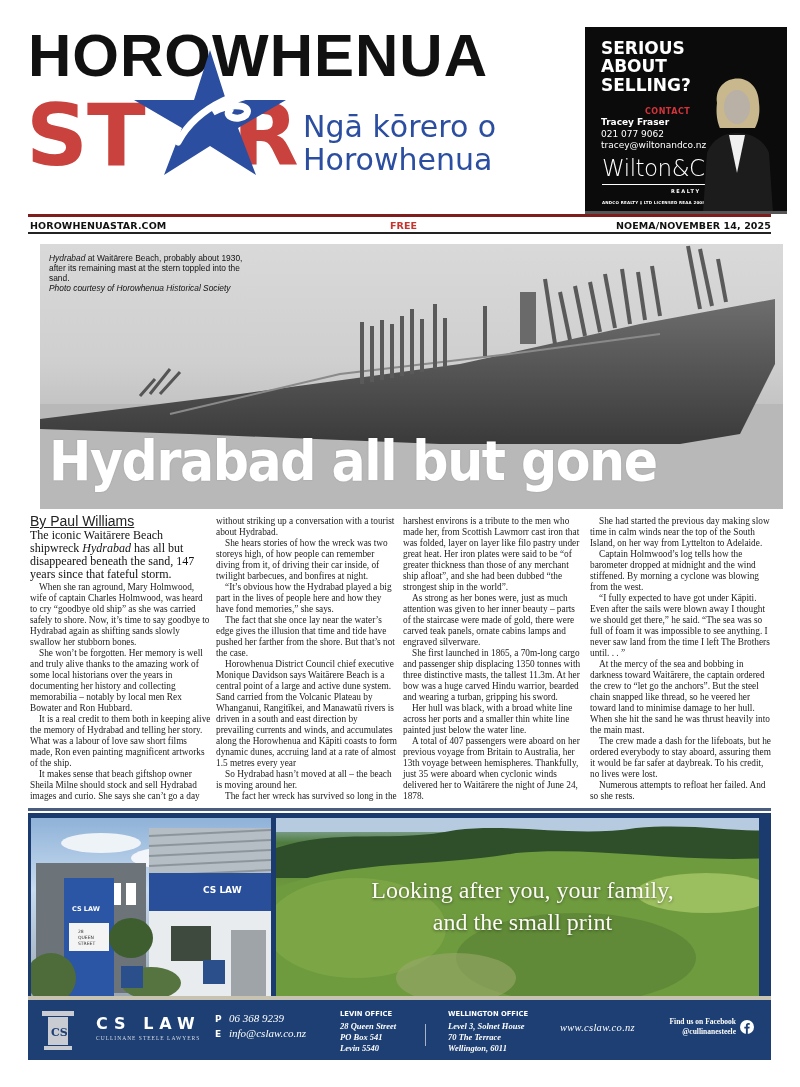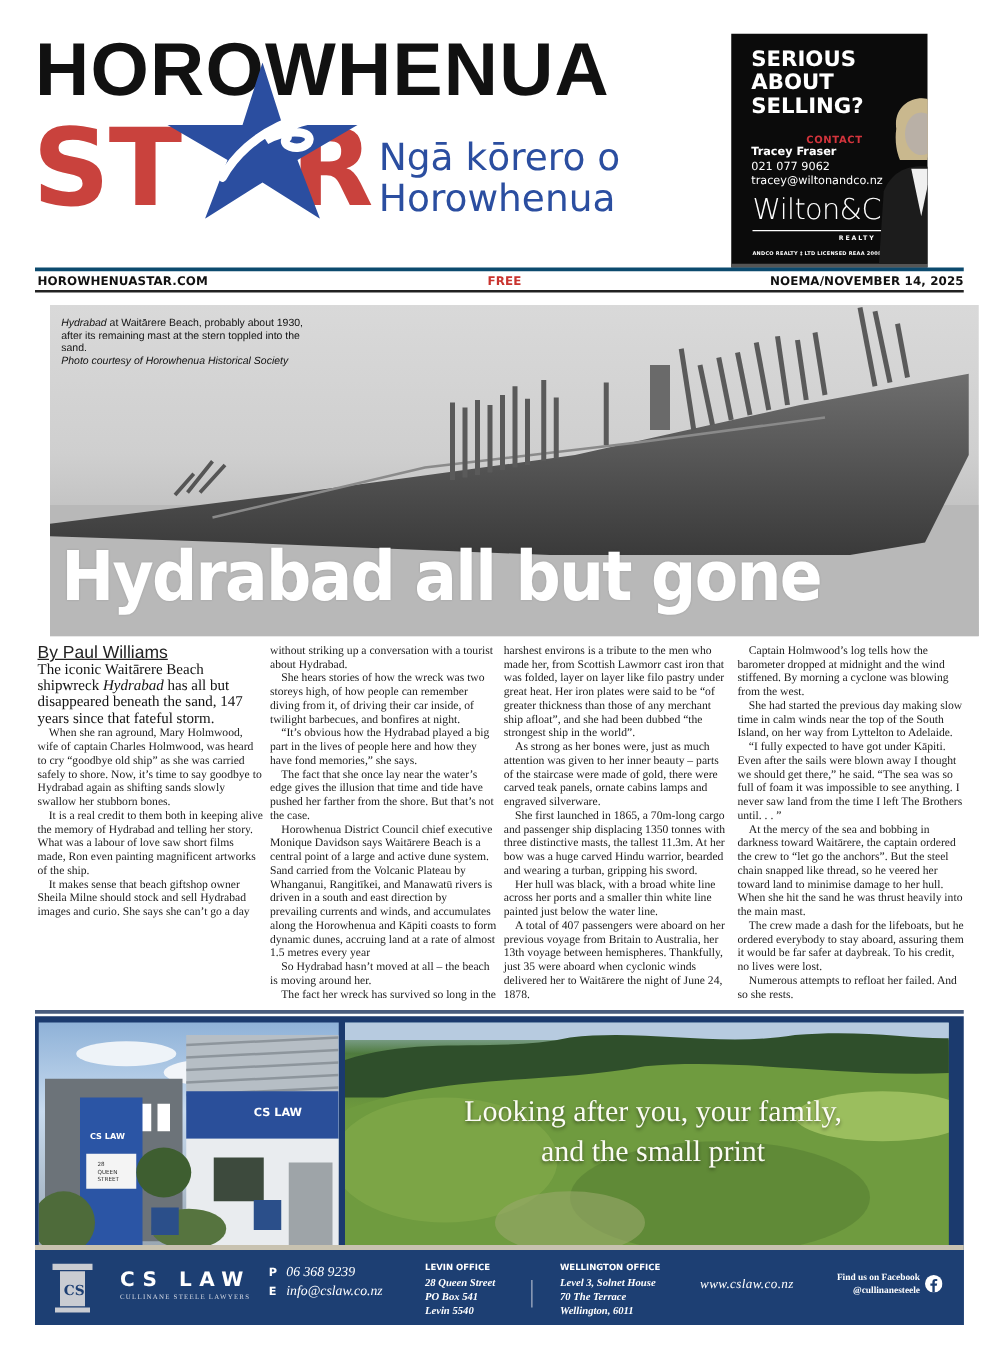--- a/index.html
+++ b/index.html
@@ -9,34 +9,34 @@
   
   .masthead { position: absolute; left: 0; top: 0; width: 800px; height: 218px; }
   .logo-top { position: absolute; left: 28px; top: 26px; font-family: "Liberation Sans", sans-serif; font-size: 60px; font-weight: 700; letter-spacing: 1px; color: #111; line-height: 1; }
   .logo-star-word { position: absolute; left: 26px; top: 92px; font-family: "DejaVu Sans", sans-serif; font-size: 86px; font-weight: 900; color: #c9423d; line-height: 1; letter-spacing: -1px; }
   .logo-star-word .s1 { display: inline-block; }
   .logo-star-word .gap { display: inline-block; width: 88px; }
   .star-icon { position: absolute; left: 118px; top: 50px; width: 170px; height: 125px; }
   .tagline { position: absolute; left: 303px; top: 110px; font-family: "DejaVu Sans", sans-serif; font-size: 30px; color: #2b4ea0; line-height: 1.1; }
 
   
-  .ad-wilton { position: absolute; left: 585px; top: 27px; width: 157px; height: 187px; background: #0b0b0b; overflow: hidden; border-bottom: 3px solid #555; }
+  .ad-wilton { position: absolute; left: 585px; top: 27px; width: 202px; height: 187px; background: #0b0b0b; overflow: hidden; border-bottom: 3px solid #555; }
   .ad-wilton .headline { position: absolute; left: 16px; top: 12px; color: #fff; font-family: "DejaVu Sans", sans-serif; font-weight: 900; font-size: 17px; line-height: 1.08; }
   .ad-wilton .contact-label { position: absolute; left: 16px; top: 80px; color: #d3343c; font-family: "DejaVu Sans", sans-serif; font-weight: 700; font-size: 8px; letter-spacing: .5px; padding-left: 44px; }
   .ad-wilton .name { position: absolute; left: 16px; top: 90px; color: #fff; font-family: "DejaVu Sans", sans-serif; font-weight: 700; font-size: 9px; }
   .ad-wilton .phone { position: absolute; left: 16px; top: 102px; color: #fff; font-family: "DejaVu Sans", sans-serif; font-size: 9px; }
   .ad-wilton .email { position: absolute; left: 16px; top: 113px; color: #fff; font-family: "DejaVu Sans", sans-serif; font-size: 9px; }
   .ad-wilton .brand { position: absolute; left: 17px; top: 128px; color: #fff; font-family: "DejaVu Sans", sans-serif; font-size: 23px; font-weight: 300; letter-spacing: -0.5px; }
   .ad-wilton .brand-line { position: absolute; left: 17px; top: 157px; width: 103px; height: 1px; background: #fff; }
   .ad-wilton .realty { position: absolute; left: 86px; top: 161px; color: #fff; font-family: "DejaVu Sans", sans-serif; font-weight: 700; font-size: 5px; letter-spacing: 1.5px; }
   .ad-wilton .licence { position: absolute; left: 17px; top: 173px; color: #fff; font-family: "DejaVu Sans", sans-serif; font-weight: 700; font-size: 4px; letter-spacing: .2px; }
   .ad-wilton .portrait { position: absolute; left: 118px; top: 36px; width: 70px; height: 150px; }
 
   
-  .dateline { position: absolute; left: 28px; top: 214px; width: 743px; height: 20px; border-top: 3px solid #0c4a6e; border-bottom: 2px solid #222; }
+  .dateline { position: absolute; left: 28px; top: 214px; width: 743px; height: 20px; border-top: 3px solid #7f1d1d; border-bottom: 2px solid #222; }
   .dateline span { position: absolute; top: 3px; font-family: "DejaVu Sans", sans-serif; font-size: 9.5px; font-weight: 700; letter-spacing: .1px; }
   .dateline .site { left: 2px; color: #111; }
   .dateline .free { left: 362px; color: #c9332e; }
   .dateline .date { right: 0; color: #111; }
 
   
   .hero { position: absolute; left: 28px; top: 244px; width: 743px; height: 265px; overflow: hidden; background: linear-gradient(180deg, #d9d9d9 0%, #cfcfcf 45%, #bdbdbd 70%, #a8a8a8 100%); margin-left: 12px; }
   .hero svg { position: absolute; left: 0; top: 0; }
   .hero .caption { position: absolute; left: 9px; top: 10px; width: 205px; font-family: "Liberation Sans", sans-serif; font-size: 8.4px; line-height: 1.18; color: #111; }
   .hero .caption i { font-style: italic; }
@@ -167,42 +167,43 @@
     <span class="credit">Photo courtesy of Horowhenua Historical Society</span>
   </div>
   <h1 class="headline">Hydrabad all but gone</h1>
 </section>
 
 <article class="article">
   <div class="col c1">
     <div class="byline">By Paul Williams</div>
     <div class="standfirst"><span>The iconic Waitārere Beach shipwreck </span><i>Hydrabad</i><span> has all but disappeared beneath the sand, 147 years since that fateful storm.</span></div>
     <p>When she ran aground, Mary Holmwood, wife of captain Charles Holmwood, was heard to cry “goodbye old ship” as she was carried safely to shore. Now, it’s time to say goodbye to Hydrabad again as shifting sands slowly swallow her stubborn bones.</p>
+    <p>She won’t be forgotten. Her memory is well and truly alive thanks to the amazing work of some local historians over the years in documenting her history and collecting memorabilia – notably by local men Rex Bowater and Ron Hubbard.</p>
     <p>It is a real credit to them both in keeping alive the memory of Hydrabad and telling her story. What was a labour of love saw short films made, Ron even painting magnificent artworks of the ship.</p>
     <p>It makes sense that beach giftshop owner Sheila Milne should stock and sell Hydrabad images and curio. She says she can’t go a day</p>
   </div>
   <div class="col c2">
     <p class="noindent">without striking up a conversation with a tourist about Hydrabad.</p>
     <p>She hears stories of how the wreck was two storeys high, of how people can remember diving from it, of driving their car inside, of twilight barbecues, and bonfires at night.</p>
     <p>“It’s obvious how the Hydrabad played a big part in the lives of people here and how they have fond memories,” she says.</p>
     <p>The fact that she once lay near the water’s edge gives the illusion that time and tide have pushed her farther from the shore. But that’s not the case.</p>
     <p>Horowhenua District Council chief executive Monique Davidson says Waitārere Beach is a central point of a large and active dune system. Sand carried from the Volcanic Plateau by Whanganui, Rangitīkei, and Manawatū rivers is driven in a south and east direction by prevailing currents and winds, and accumulates along the Horowhenua and Kāpiti coasts to form dynamic dunes, accruing land at a rate of almost 1.5 metres every year</p>
     <p>So Hydrabad hasn’t moved at all – the beach is moving around her.</p>
     <p>The fact her wreck has survived so long in the</p>
   </div>
   <div class="col c3">
     <p class="noindent">harshest environs is a tribute to the men who made her, from Scottish Lawmorr cast iron that was folded, layer on layer like filo pastry under great heat. Her iron plates were said to be “of greater thickness than those of any merchant ship afloat”, and she had been dubbed “the strongest ship in the world”.</p>
     <p>As strong as her bones were, just as much attention was given to her inner beauty – parts of the staircase were made of gold, there were carved teak panels, ornate cabins lamps and engraved silverware.</p>
     <p>She first launched in 1865, a 70m-long cargo and passenger ship displacing 1350 tonnes with three distinctive masts, the tallest 11.3m. At her bow was a huge carved Hindu warrior, bearded and wearing a turban, gripping his sword.</p>
     <p>Her hull was black, with a broad white line across her ports and a smaller thin white line painted just below the water line.</p>
     <p>A total of 407 passengers were aboard on her previous voyage from Britain to Australia, her 13th voyage between hemispheres. Thankfully, just 35 were aboard when cyclonic winds delivered her to Waitārere the night of June 24, 1878.</p>
   </div>
   <div class="col c4">
+    <p>She had started the previous day making slow time in calm winds near the top of the South Island, on her way from Lyttelton to Adelaide.</p>
     <p>Captain Holmwood’s log tells how the barometer dropped at midnight and the wind stiffened. By morning a cyclone was blowing from the west.</p>
-    <p>She had started the previous day making slow time in calm winds near the top of the South Island, on her way from Lyttelton to Adelaide.</p>
     <p>“I fully expected to have got under Kāpiti. Even after the sails were blown away I thought we should get there,” he said. “The sea was so full of foam it was impossible to see anything. I never saw land from the time I left The Brothers until. . . ”</p>
     <p>At the mercy of the sea and bobbing in darkness toward Waitārere, the captain ordered the crew to “let go the anchors”. But the steel chain snapped like thread, so he veered her toward land to minimise damage to her hull. When she hit the sand he was thrust heavily into the main mast.</p>
     <p>The crew made a dash for the lifeboats, but he ordered everybody to stay aboard, assuring them it would be far safer at daybreak. To his credit, no lives were lost.</p>
     <p>Numerous attempts to refloat her failed. And so she rests.</p>
   </div>
 </article>
 
 <div class="rule"></div>
 
 <aside class="ad-cslaw">

